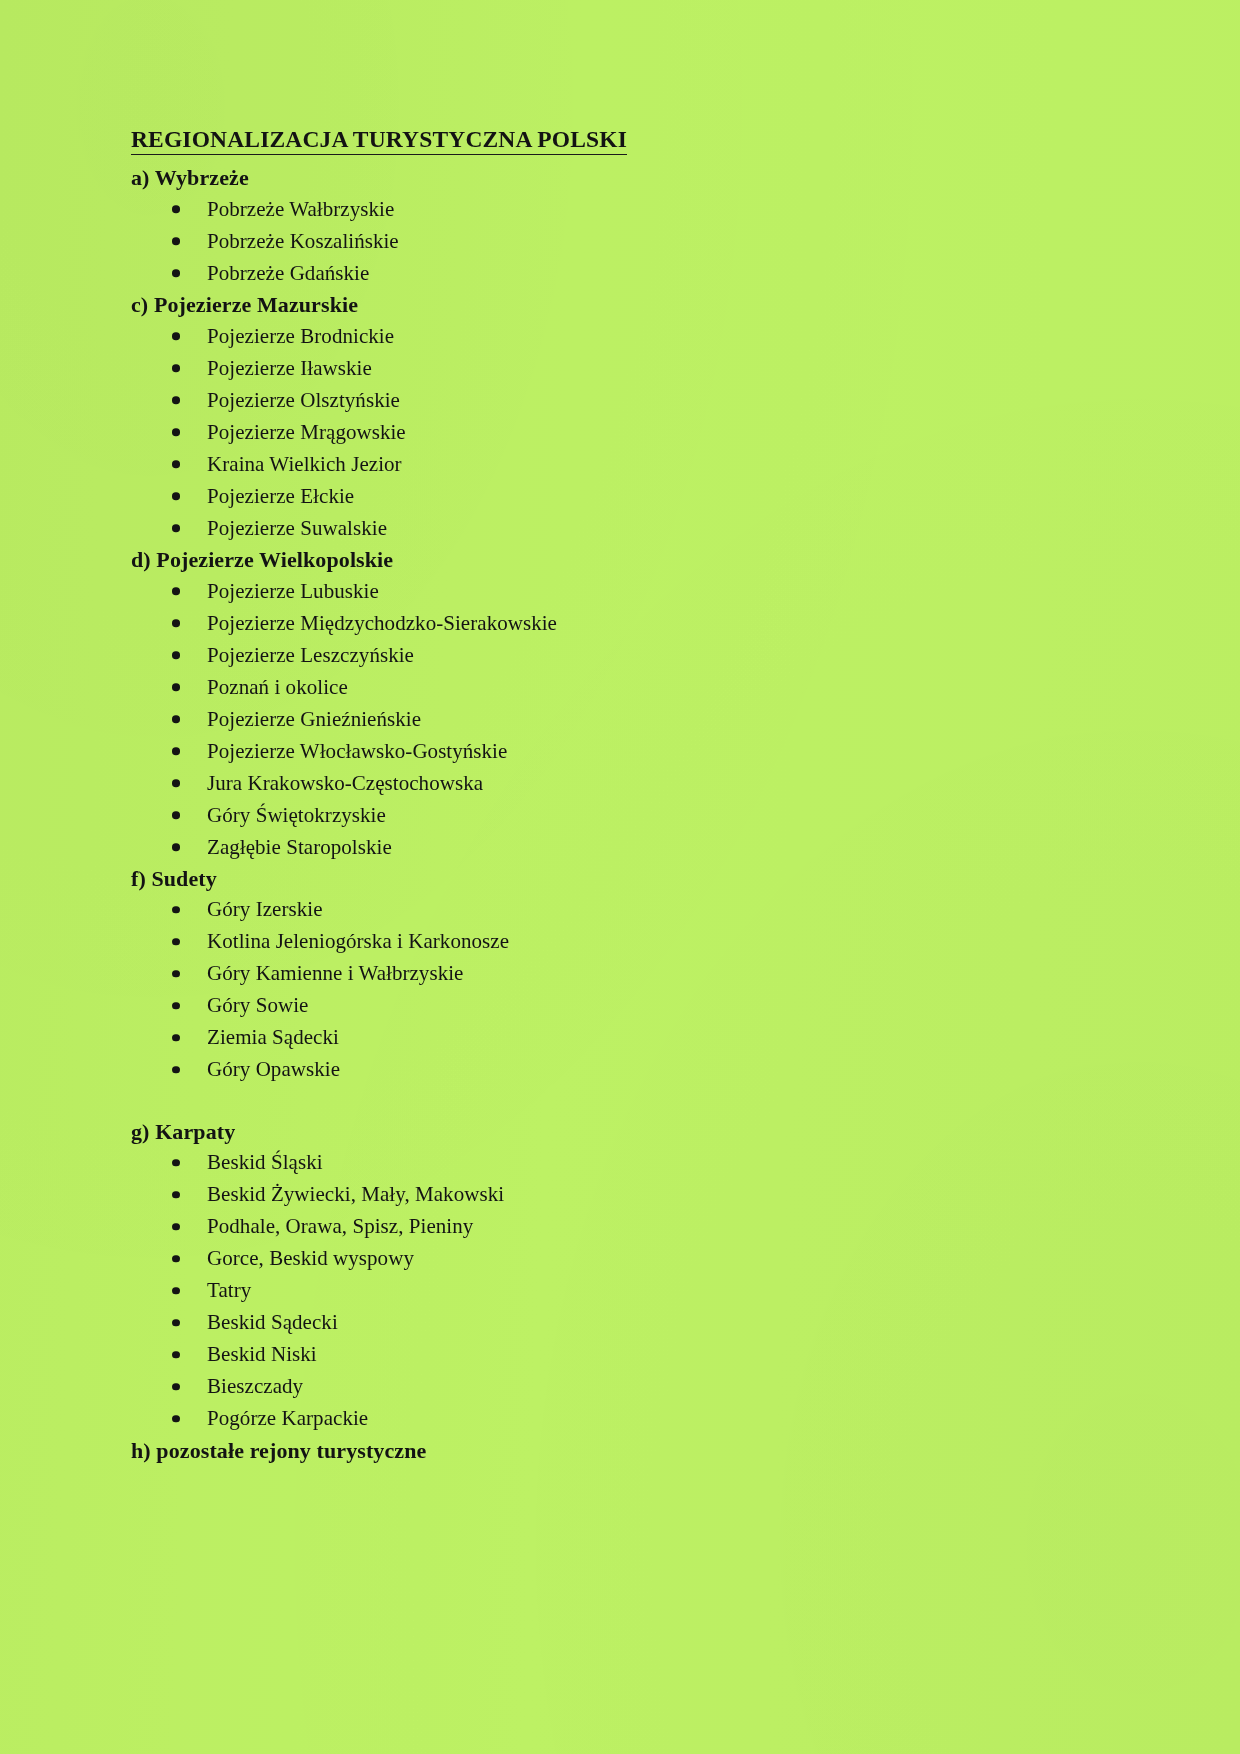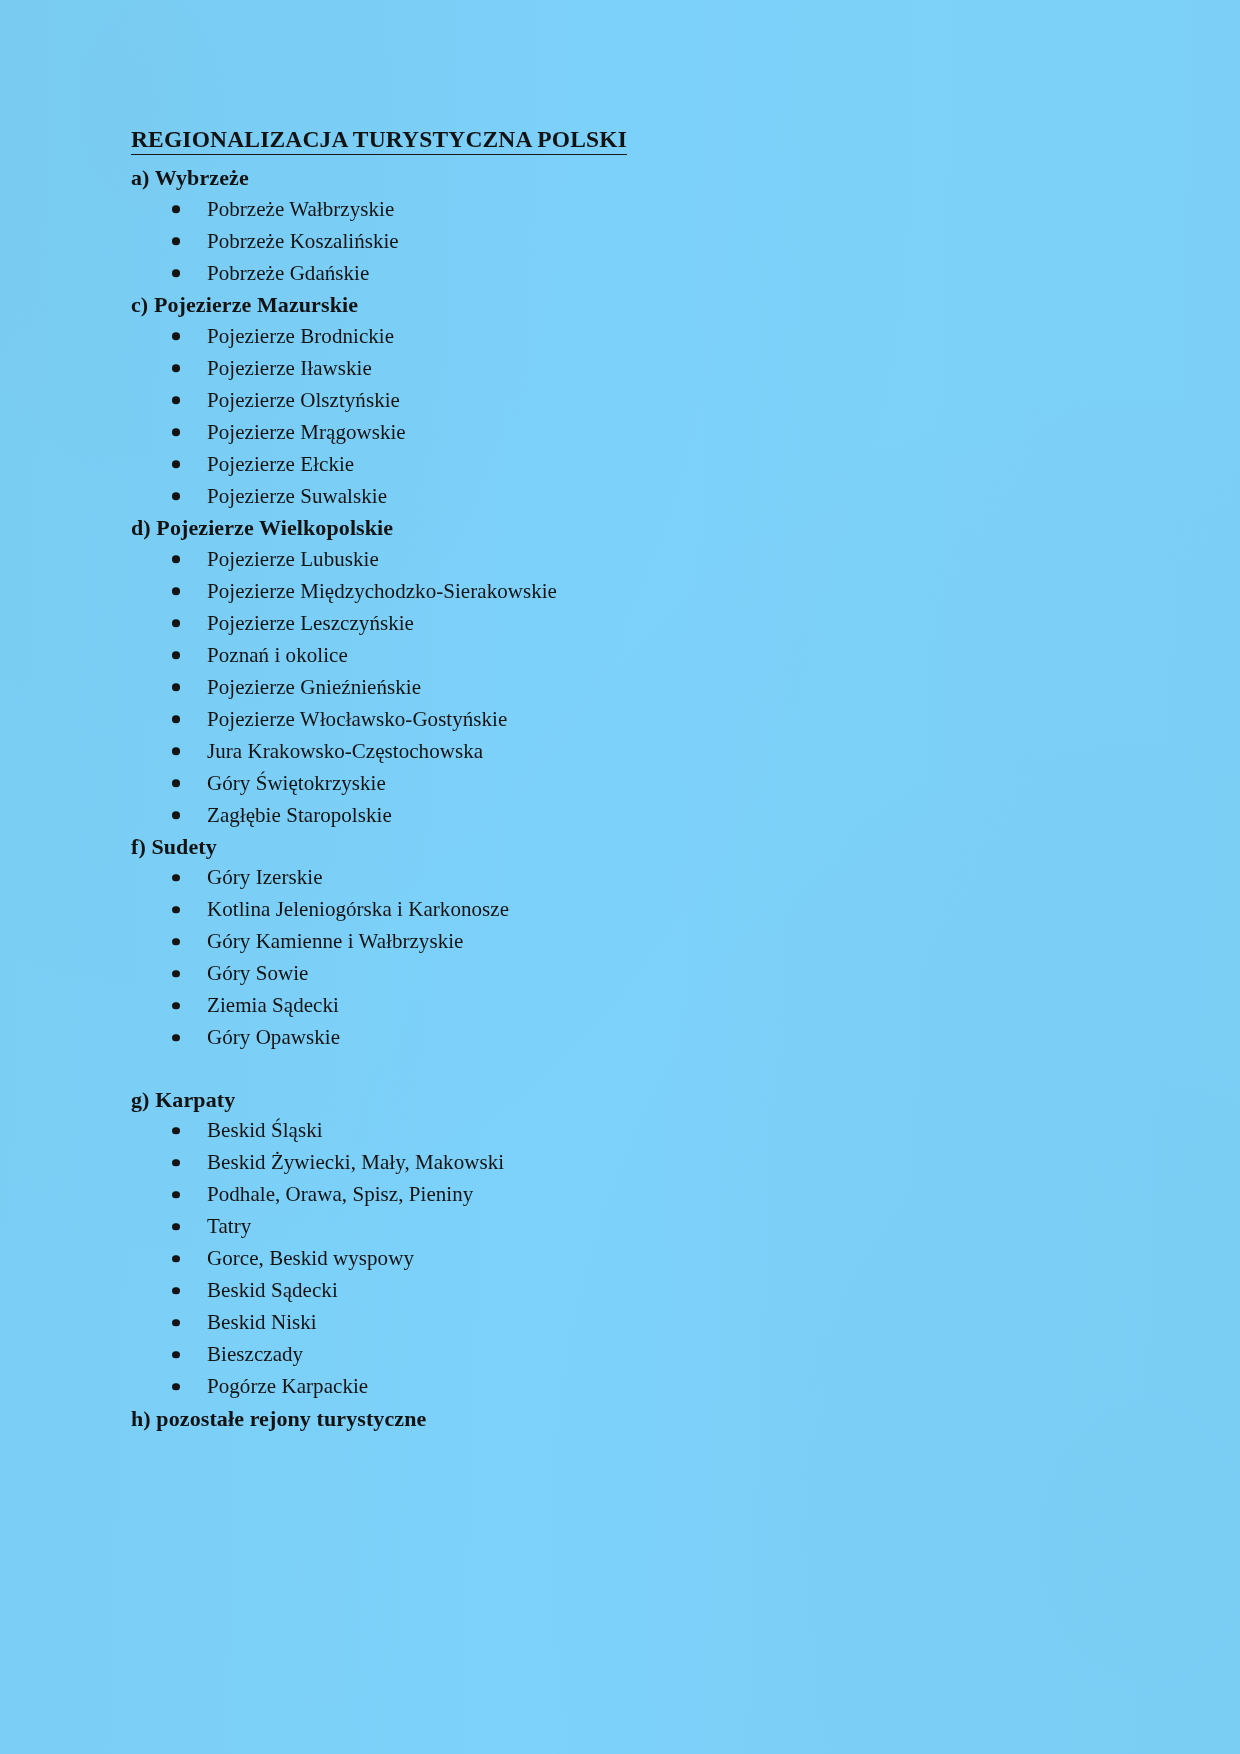--- a/index.html
+++ b/index.html
@@ -4,21 +4,21 @@
 <style>
   html, body {
     margin: 0;
     padding: 0;
     background: #ffffff;
   }
   .page {
     position: relative;
     width: 1240px;
     height: 1754px;
-    background: #7dd3fc;
+    background: #bef264;
     overflow: hidden;
     font-family: "Liberation Serif", "DejaVu Serif", serif;
     color: #131313;
   }
   
   .scan-tint {
     position: absolute;
     inset: 0;
     pointer-events: none;
     background:
@@ -98,20 +98,21 @@
             <li class="item"><span class="bullet"></span><span>Pobrzeże Gdańskie</span></li>
           </ul>
         </div>
         <div class="section">
           <div class="section-heading">c) Pojezierze Mazurskie</div>
           <ul class="items">
             <li class="item"><span class="bullet"></span><span>Pojezierze Brodnickie</span></li>
             <li class="item"><span class="bullet"></span><span>Pojezierze Iławskie</span></li>
             <li class="item"><span class="bullet"></span><span>Pojezierze Olsztyńskie</span></li>
             <li class="item"><span class="bullet"></span><span>Pojezierze Mrągowskie</span></li>
+            <li class="item"><span class="bullet"></span><span>Kraina Wielkich Jezior</span></li>
             <li class="item"><span class="bullet"></span><span>Pojezierze Ełckie</span></li>
             <li class="item"><span class="bullet"></span><span>Pojezierze Suwalskie</span></li>
           </ul>
         </div>
         <div class="section">
           <div class="section-heading">d) Pojezierze Wielkopolskie</div>
           <ul class="items">
             <li class="item"><span class="bullet"></span><span>Pojezierze Lubuskie</span></li>
             <li class="item"><span class="bullet"></span><span>Pojezierze Międzychodzko-Sierakowskie</span></li>
             <li class="item"><span class="bullet"></span><span>Pojezierze Leszczyńskie</span></li>
@@ -137,22 +138,22 @@
             <li class="item"><span class="bullet"></span><span>Ziemia Sądecki</span></li>
             <li class="item"><span class="bullet"></span><span>Góry Opawskie</span></li>
           </ul>
         </div>
         <div class="section gap-before">
           <div class="section-heading">g) Karpaty</div>
           <ul class="items">
             <li class="item"><span class="bullet"></span><span>Beskid Śląski</span></li>
             <li class="item"><span class="bullet"></span><span>Beskid Żywiecki, Mały, Makowski</span></li>
             <li class="item"><span class="bullet"></span><span>Podhale, Orawa, Spisz, Pieniny</span></li>
+            <li class="item"><span class="bullet"></span><span>Gorce, Beskid wyspowy</span></li>
             <li class="item"><span class="bullet"></span><span>Tatry</span></li>
-            <li class="item"><span class="bullet"></span><span>Gorce, Beskid wyspowy</span></li>
             <li class="item"><span class="bullet"></span><span>Beskid Sądecki</span></li>
             <li class="item"><span class="bullet"></span><span>Beskid Niski</span></li>
             <li class="item"><span class="bullet"></span><span>Bieszczady</span></li>
             <li class="item"><span class="bullet"></span><span>Pogórze Karpackie</span></li>
           </ul>
         </div>
         <div class="section">
           <div class="section-heading">h) pozostałe rejony turystyczne</div>
           <ul class="items"></ul>
         </div>

